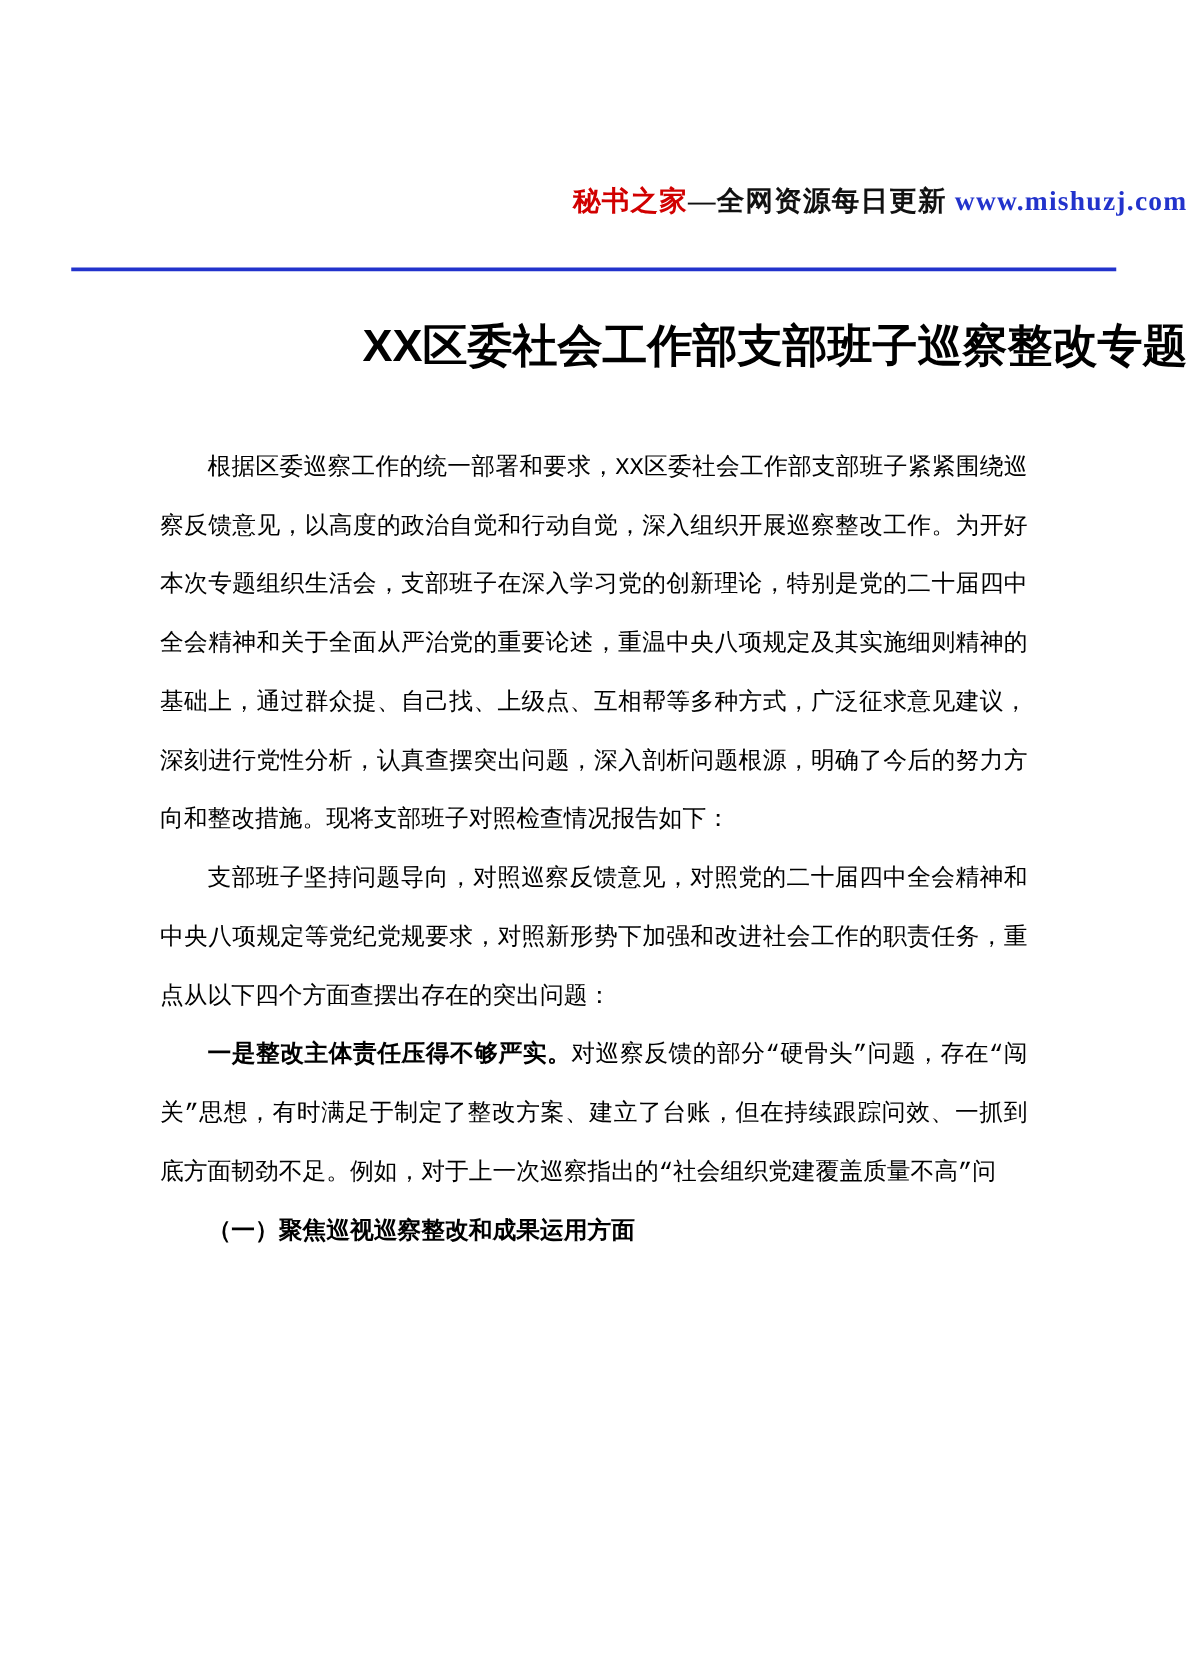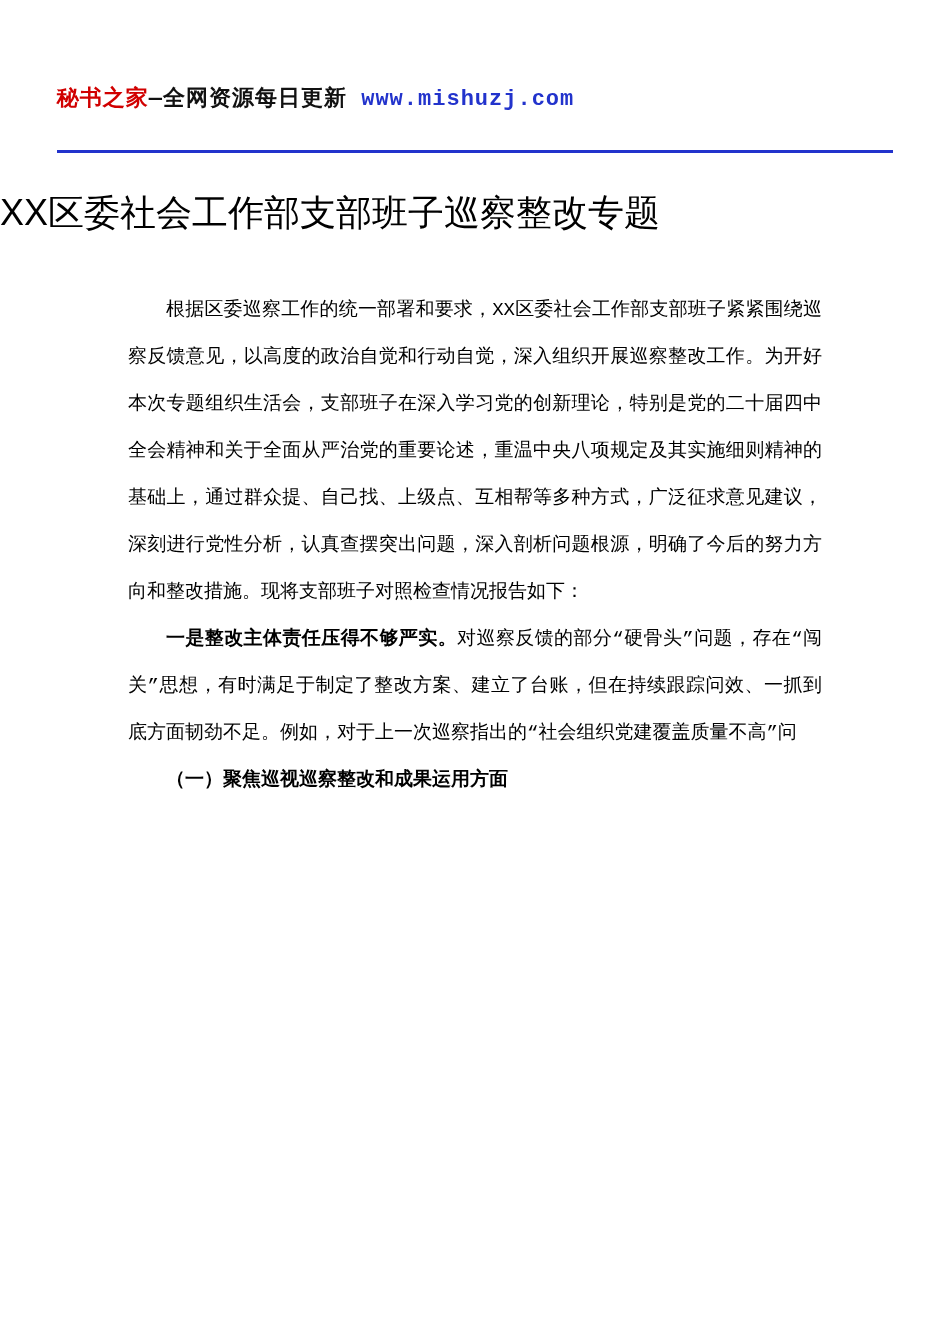--- a/index.html
+++ b/index.html
@@ -7,43 +7,43 @@
   .page {
     width: 950px;
     height: 1344px;
     background: #ffffff;
     position: relative;
     overflow: hidden;
     font-family: "Liberation Serif", serif;
     color: #000000;
   }
   .header {
-    text-align: left;
-    padding-top: 58px;
-    font-family: Liberation Mono, monospace;
+    text-align: right;
+    padding-top: 120px;
+    font-family: Liberation Serif, serif;
     font-size: 22px;
     font-weight: 700;
     letter-spacing: 1px;
     white-space: pre;
   }
   .header .site { color: #d10000; }
   .header .tagline { color: #111111; }
   .header .url { color: #2233cc; }
   .divider {
     width: 836px;
     height: 3px;
     background: #2233cc;
     margin: 12px auto 0;
   }
   .title {
     margin-top: 34px;
-    text-align: left;
+    text-align: right;
     font-family: "Liberation Sans", sans-serif;
     font-size: 36px;
-    font-weight: 400;
+    font-weight: 700;
     line-height: 52px;
     color: #000000;
   }
   .title-line { display: block; }
   .body-text {
     width: 694px;
     margin: 48px auto 0;
     font-size: 19px;
     line-height: 47px;
     text-align: justify;
@@ -62,17 +62,18 @@
   </div>
 
   <div class="divider"></div>
 
   <h1 class="title">
     <span class="title-line">XX区委社会工作部支部班子巡察整改专题</span>
   </h1>
 
   <div class="body-text">
     <p class="para">根据区委巡察工作的统一部署和要求，XX区委社会工作部支部班子紧紧围绕巡察反馈意见，以高度的政治自觉和行动自觉，深入组织开展巡察整改工作。为开好本次专题组织生活会，支部班子在深入学习党的创新理论，特别是党的二十届四中全会精神和关于全面从严治党的重要论述，重温中央八项规定及其实施细则精神的基础上，通过群众提、自己找、上级点、互相帮等多种方式，广泛征求意见建议，深刻进行党性分析，认真查摆突出问题，深入剖析问题根源，明确了今后的努力方向和整改措施。现将支部班子对照检查情况报告如下：</p>
+    <p class="para">支部班子坚持问题导向，对照巡察反馈意见，对照党的二十届四中全会精神和中央八项规定等党纪党规要求，对照新形势下加强和改进社会工作的职责任务，重点从以下四个方面查摆出存在的突出问题：</p>
     <p class="para"><span class="bold">一是整改主体责任压得不够严实。</span><span>对巡察反馈的部分“硬骨头”问题，存在“闯关”思想，有时满足于制定了整改方案、建立了台账，但在持续跟踪问效、一抓到底方面韧劲不足。例如，对于上一次巡察指出的“社会组织党建覆盖质量不高”问</span></p>
     <p class="para bold">（一）聚焦巡视巡察整改和成果运用方面</p>
   </div>
 
 </div>
 
 </body></html>

